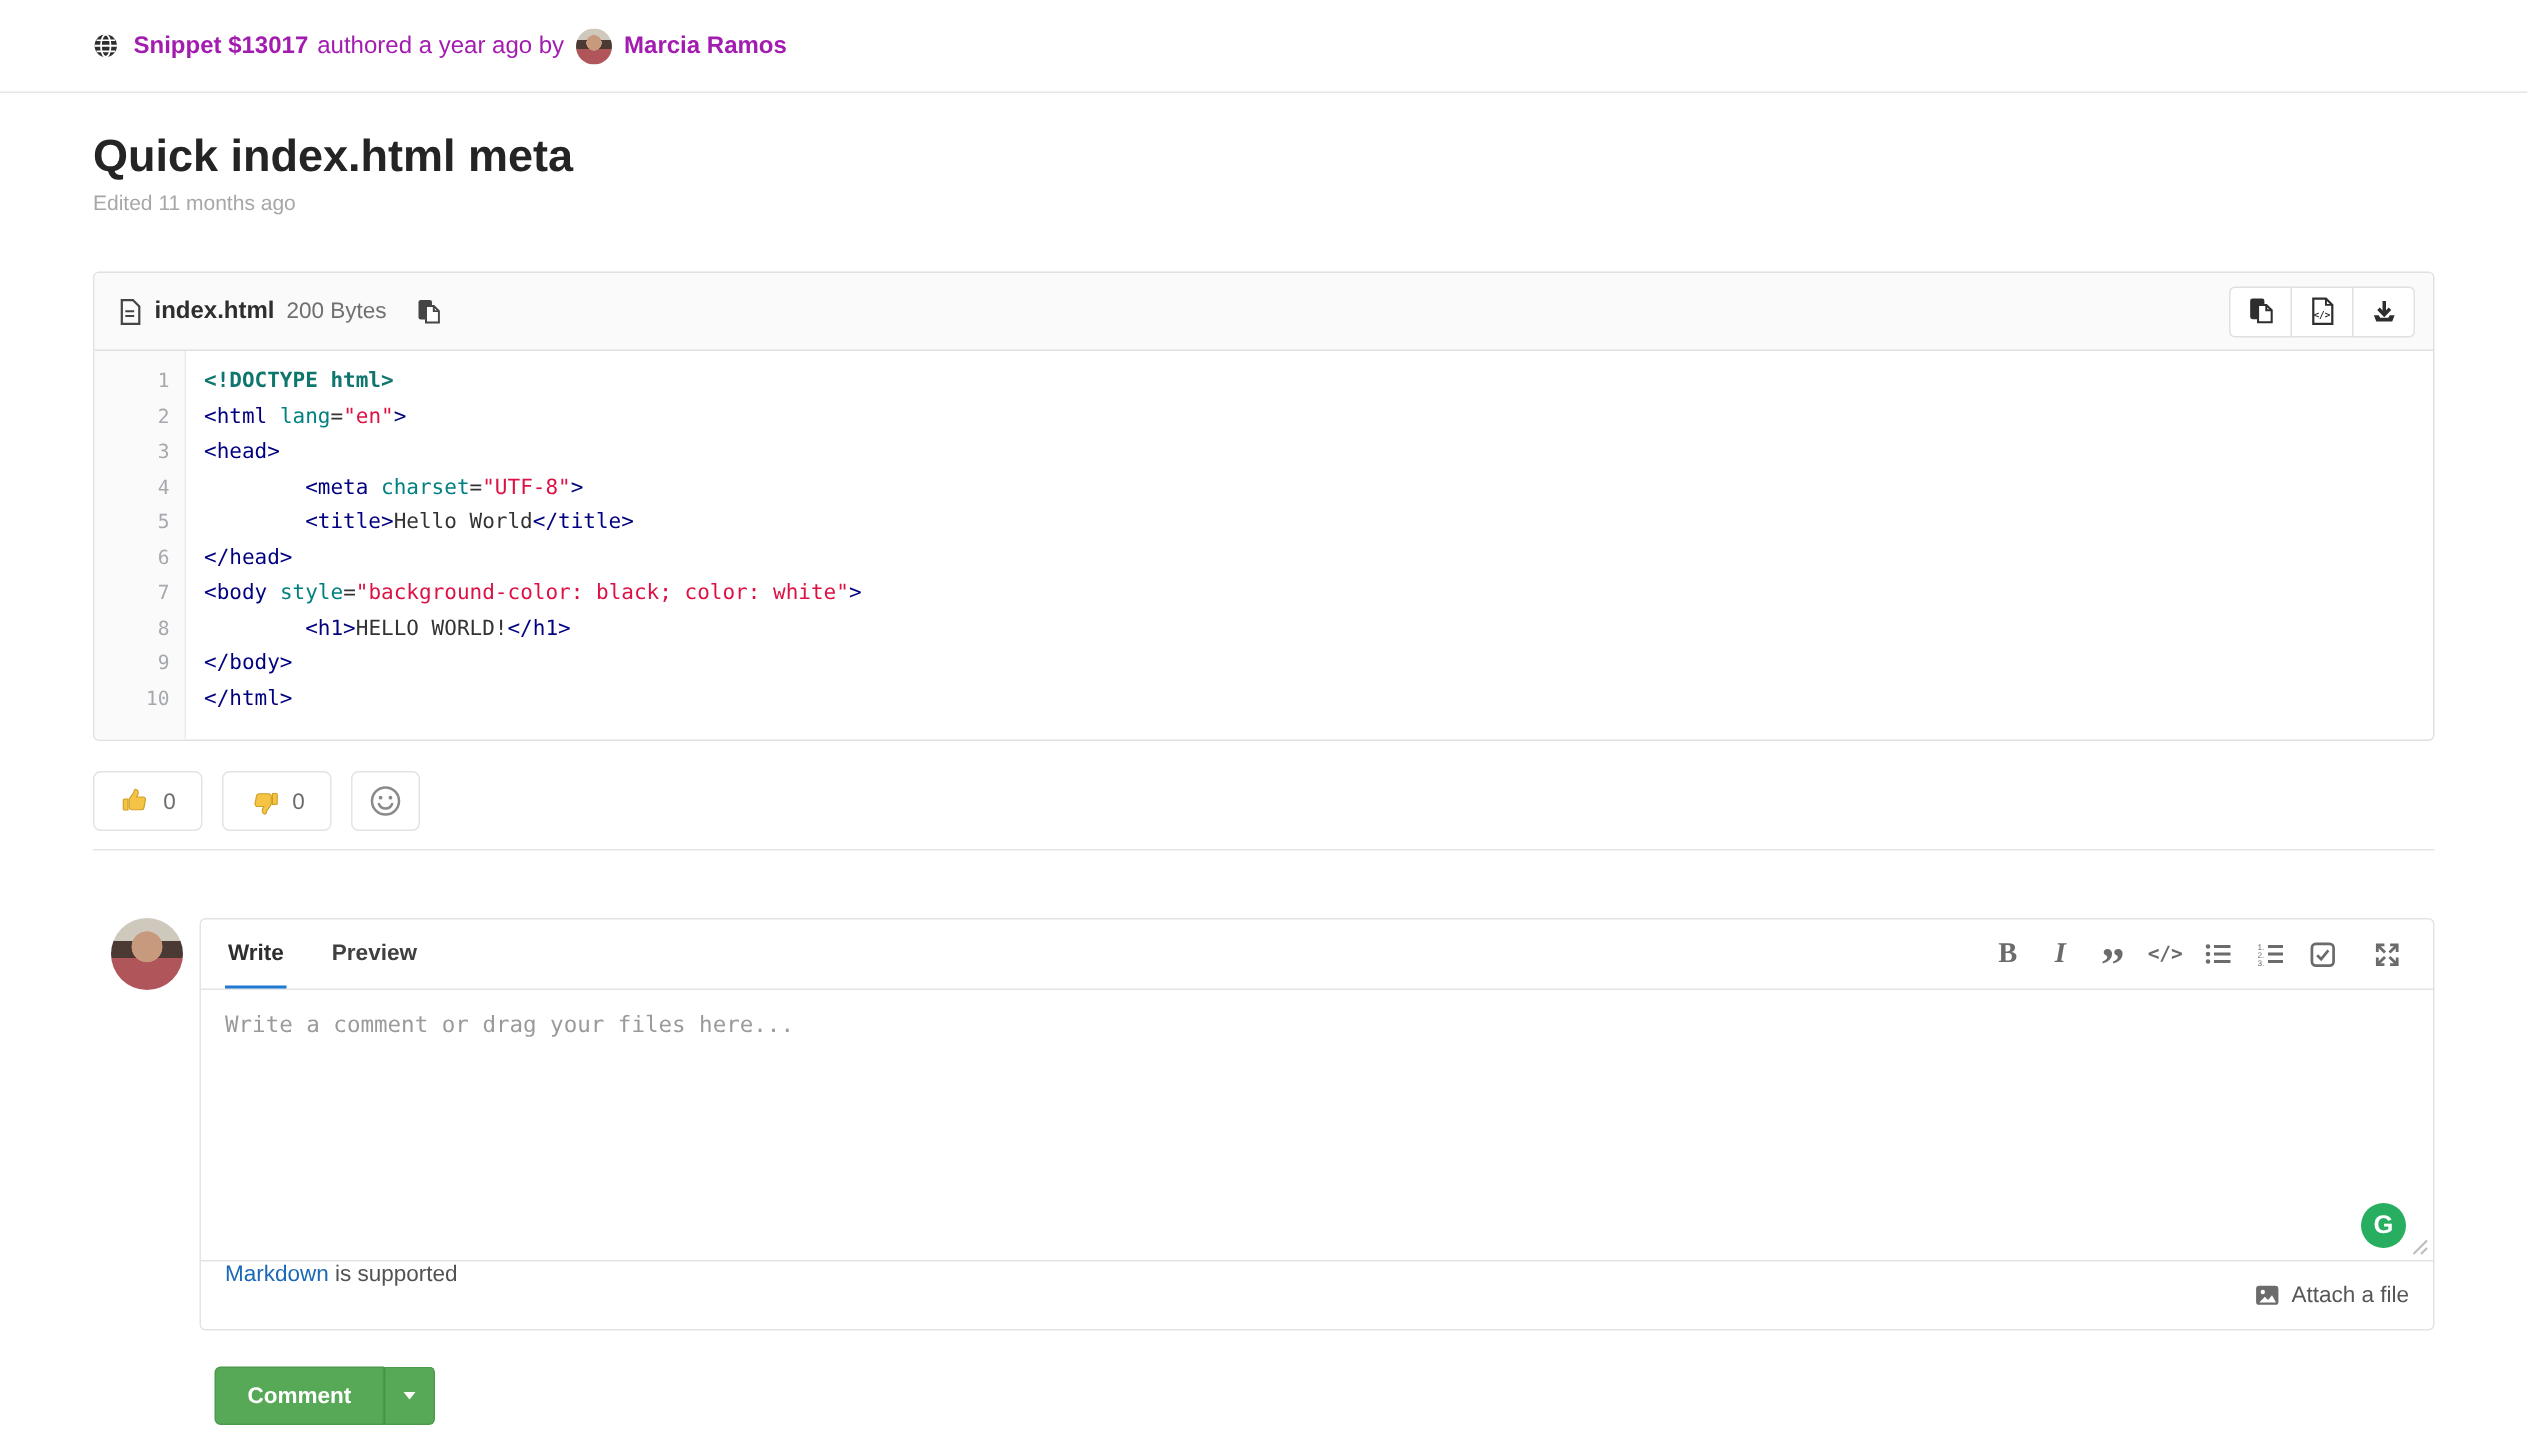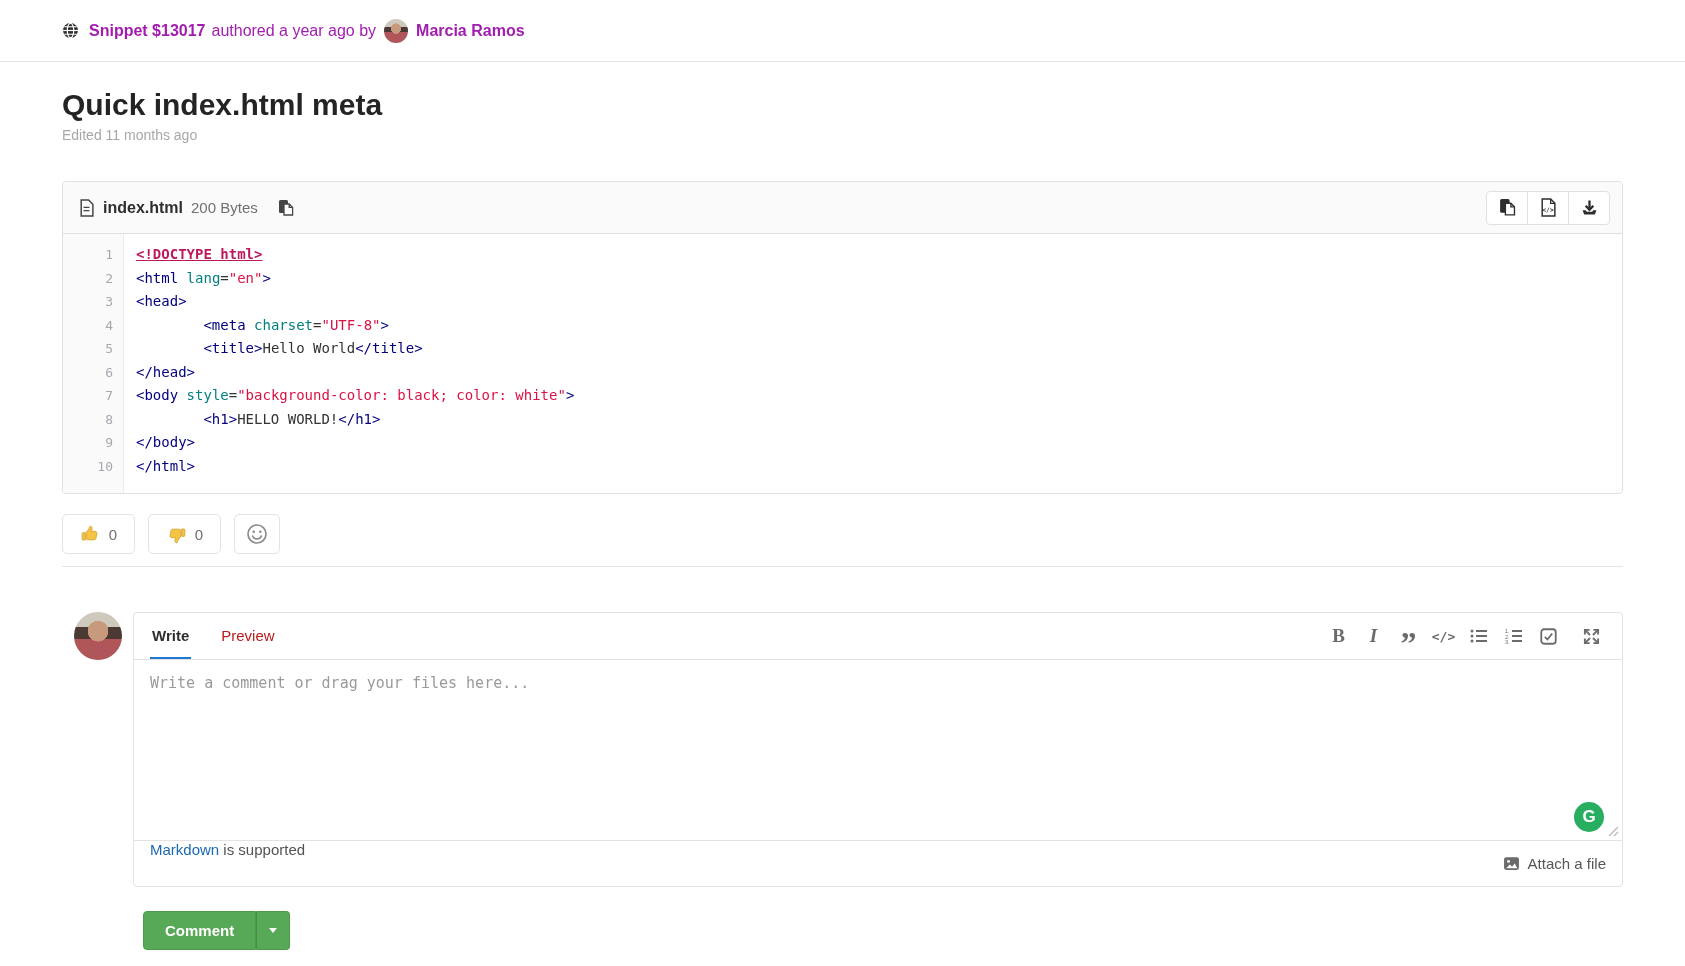--- a/index.html
+++ b/index.html
@@ -43,39 +43,39 @@
   .icon-btn { width:42px; height:34px; background:#fff; border:1px solid #e0e0e0; margin-left:-1px;
               display:flex; align-items:center; justify-content:center; cursor:pointer; padding:0; }
   .icon-btn:first-child { border-radius:4px 0 0 4px; margin-left:0; }
   .icon-btn:last-child { border-radius:0 4px 4px 0; }
   
   .code-wrap { display:flex; font-family:"DejaVu Sans Mono", monospace; font-size:14px; line-height:23.5px; }
   .gutter { background:#fafafa; border-right:1px solid #ececec; min-width:61px;
             padding:9px 10px 15px 0; text-align:right; color:#a5a8ad; font-size:13px; }
   .gutter .ln { cursor:pointer; }
   .code-body { padding:9px 16px 15px 12px; white-space:pre; overflow:hidden; color:#333; }
-  .tok-cp { color:#be185d; font-weight:700;text-decoration:underline; }
+  .tok-cp { color:#0f766e; font-weight:700; }
   .tok-nt { color:#000080; }
   .tok-na { color:#008080; }
   .tok-s  { color:#dd1144; }
   .tok-pl { color:#333333; }
   
   .awards { margin:20px 62px 0; display:flex; gap:13px; align-items:center; }
   .award-btn { height:40px; min-width:73px; border:1px solid #e3e3e3; border-radius:5px; background:#fff;
                display:inline-flex; align-items:center; justify-content:center; gap:8px;
                font-size:15px; color:#6e6e6e; cursor:pointer; font-family:inherit; }
   .award-btn.smiley { min-width:46px; width:46px; }
   .section-divider { border:none; border-top:1px solid #e5e5e5; margin:12px 62px 0; }
   
   .comment-row { display:flex; align-items:flex-start; margin:45px 62px 0 74px; }
   .avatar-lg { width:48px; height:48px; flex:0 0 48px; }
   .comment-form { flex:1; margin-left:11px; border:1px solid #e3e3e3; border-radius:4px; background:#fff; }
   .form-header { display:flex; align-items:center; height:47px; border-bottom:1px solid #e3e3e3; padding:0 16px; }
   .tab { height:100%; display:flex; align-items:center; margin-right:28px; font-size:15px;
-         border-bottom:2px solid transparent; color:#b91c1c; cursor:pointer; padding:0 2px; }
+         border-bottom:2px solid transparent; color:#404040; cursor:pointer; padding:0 2px;font-weight:bold; }
   .tab.active { color:#2e2e2e; font-weight:700; border-bottom-color:#1f78d1; }
   .md-toolbar { margin-left:auto; display:flex; align-items:center; gap:6px; }
   .tool-btn { width:29px; height:28px; border:none; background:none; display:flex; align-items:center;
               justify-content:center; color:#6b6b6b; cursor:pointer; padding:0; }
   .tool-b { font-family:"Liberation Serif", serif; font-weight:700; font-size:19px; }
   .tool-i { font-family:"Liberation Serif", serif; font-style:italic; font-size:19px; font-weight:600; }
   .tool-q { font-family:"Liberation Serif", serif; font-weight:700; font-size:32px; line-height:10px;
             transform:translateY(7px); }
   .tool-c { font-family:"DejaVu Sans Mono", monospace; font-size:13px; font-weight:700; }
   .editor { position:relative; }

